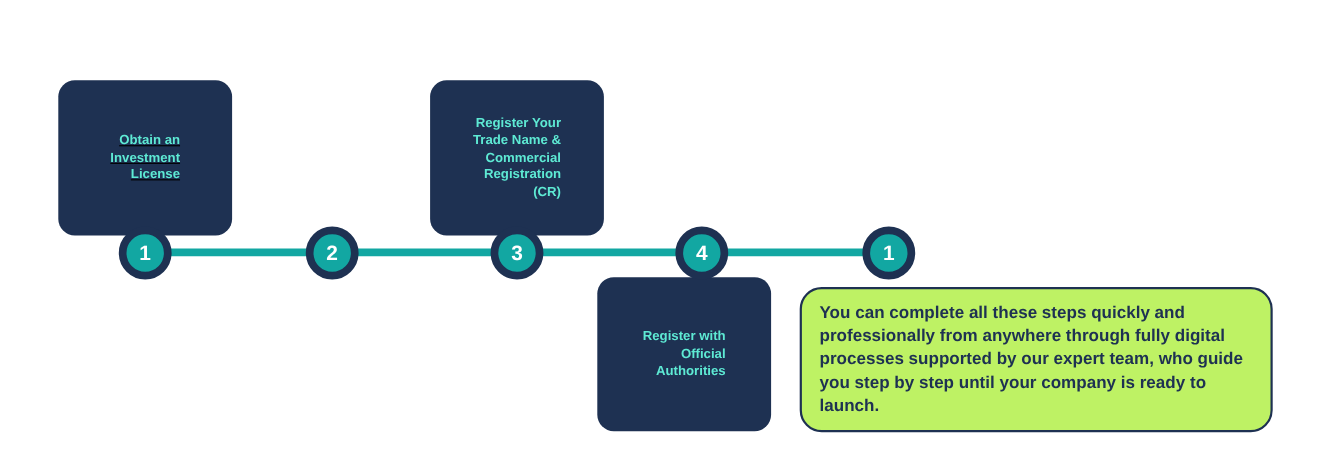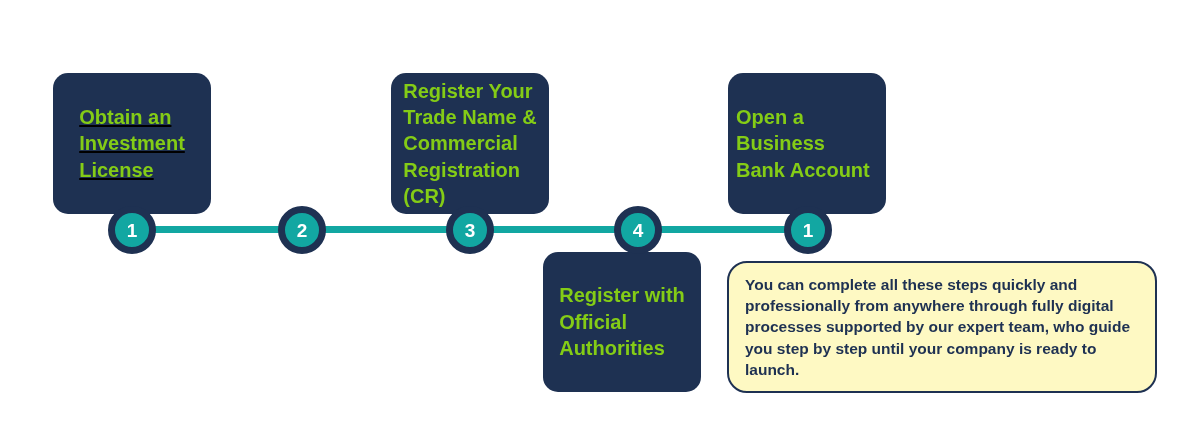--- a/index.html
+++ b/index.html
@@ -27,25 +27,25 @@
     background: #1e3152;
     border-radius: 15px;
     display: flex;
     align-items: center;
     justify-content: center;
     z-index: 2;
   }
   .step-box.top    { top: 73px;  height: 141px; }
   .step-box.bottom { top: 252px; height: 140px; }
   .step-label {
-    color: #84cc16;
-    font-size: 20px;
+    color: #5eead4;
+    font-size: 12px;
     font-weight: 700;
     line-height: 1.32;
-    text-align: left;
+    text-align: right;
     white-space: pre-line;
     padding: 0 8px;
   }
   .step-circle {
     position: absolute;
     top: 206px;
     width: 34px;
     height: 34px;
     background: #12a7a2;
     border: 7px solid #1e3152;
@@ -63,21 +63,21 @@
   }
   .note-box {
     position: absolute;
     left: 727px;
     top: 261px;
     width: 430px;
     height: 132px;
     box-sizing: border-box;
     border: 2px solid #1e3152;
     border-radius: 20px;
-    background: #fef9c3;
+    background: #bef264;
     padding: 12px 16px;
     display: flex;
     align-items: center;
     z-index: 2;
   }
   .note-text {
     color: #1e3152;
     font-size: 15.5px;
     font-weight: 700;
     line-height: 1.38;
@@ -117,24 +117,20 @@
 
   <div class="step-box bottom" style="left: 543px;">
     <div class="step-label">Register with
 Official
 Authorities</div>
   </div>
   <div class="step-circle" style="left: 614px;">
     <span class="step-number">4</span>
   </div>
 
-  <div class="step-box top" style="left: 728px;">
-    <div class="step-label">Open a Business
-Bank Account</div>
-  </div>
   <div class="step-circle" style="left: 784px;">
     <span class="step-number">1</span>
   </div>
 
   <div class="note-box">
     <div class="note-text">You can complete all these steps quickly and professionally from anywhere through fully digital processes supported by our expert team, who guide you step by step until your company is ready to launch.</div>
   </div>
 
 </div>
 

